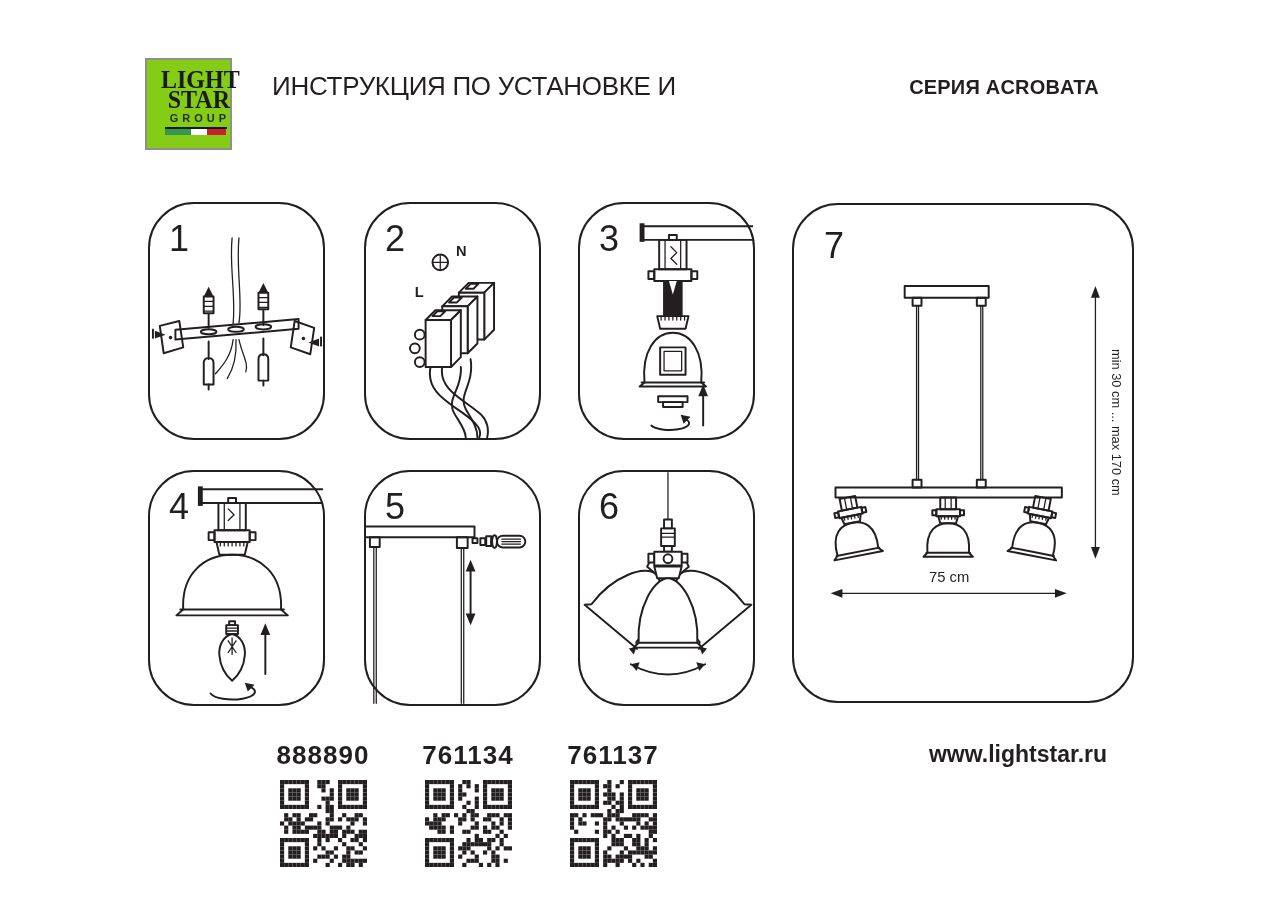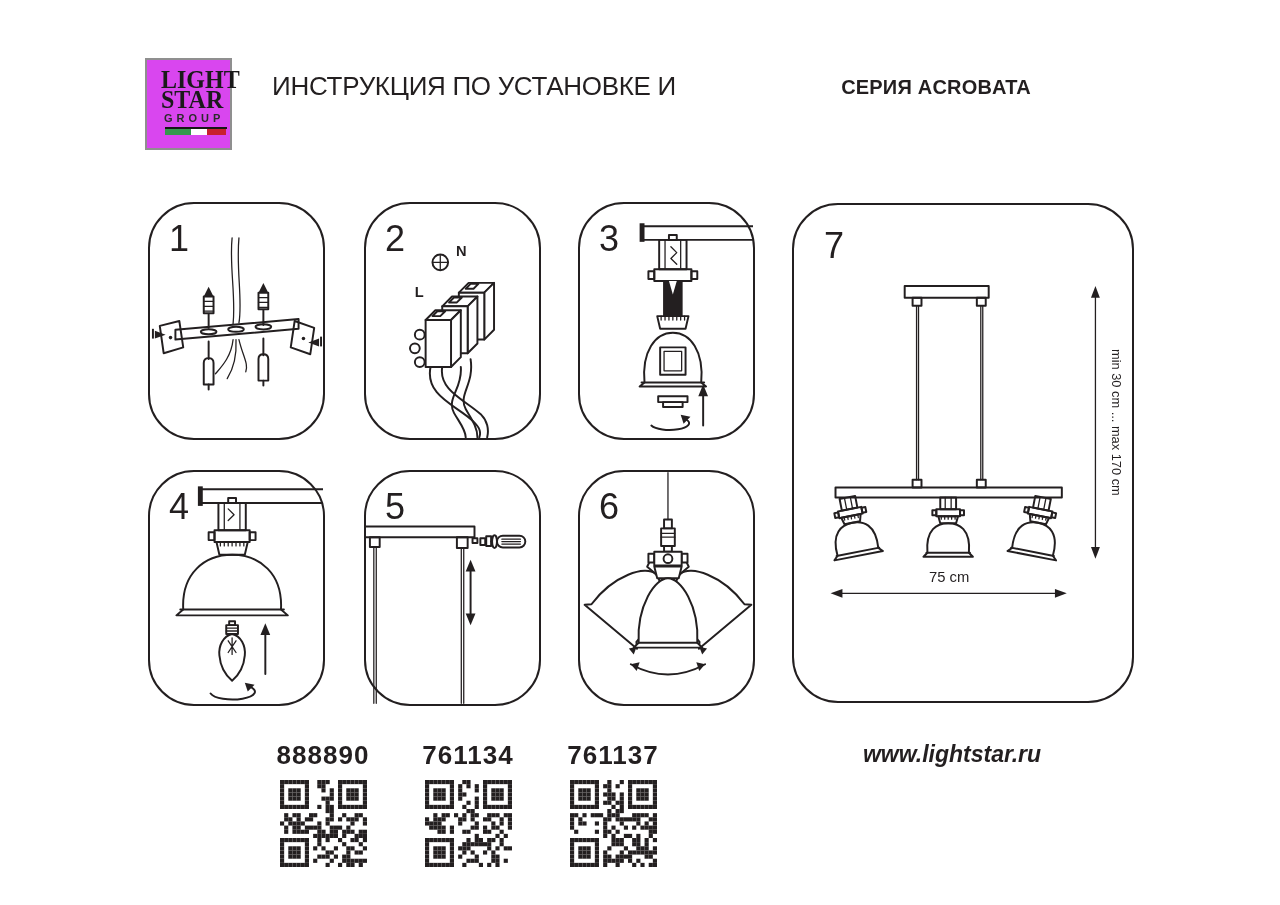--- a/index.html
+++ b/index.html
@@ -6,22 +6,22 @@
   html,body{margin:0;padding:0;}
   body{
     width:1280px;height:905px;background:#ffffff;position:relative;
     font-family:"Liberation Sans",sans-serif;color:var(--line);
     overflow:hidden;
   }
   .abs{position:absolute;}
   
   .logo{
     left:145px;top:58px;width:87px;height:92px;
-    border:2px solid #8f8f8f;box-sizing:border-box;background:#d946ef;
-    text-align:left;
+    border:2px solid #8f8f8f;box-sizing:border-box;background:#84cc16;
+    text-align:right;
     padding-left:14px;
   }
   .logo-word{
     font-family:"Liberation Serif",serif;font-weight:700;
     font-size:24px;line-height:20px;letter-spacing:0;color:#1a1a1a;
     transform:scaleY(1.08);
   }
   .logo-word.first{margin-top:9px;}
   .logo-group{
     font-size:11px;letter-spacing:4px;margin-top:3px;color:#2b2b2b;
@@ -29,21 +29,21 @@
     font-weight:bold;
   }
   .flag{width:62px;height:6px;margin:3px auto 0;border-top:2px solid #161616;display:flex;}
   .flag .g{flex:0 0 42%;background:var(--green);}
   .flag .w{flex:0 0 26%;background:#ffffff;}
   .flag .r{flex:0 0 32%;background:var(--red);}
   .title{
     left:253px;top:69px;width:442px;text-align:center;
     font-size:26px;font-weight:400;line-height:35px;letter-spacing:-0.3px;
   }
-  .series{left:786px;top:76px;width:300px;text-align:center;}
+  .series{left:854px;top:76px;width:300px;text-align:center;}
   .series-name{font-size:20px;font-weight:700;letter-spacing:0.2px;}
   .series-articles{font-size:25px;font-weight:700;margin-top:9px;letter-spacing:0.2px;}
   
   .panel{
     position:absolute;border:2.5px solid var(--line);border-radius:46px;
     box-sizing:border-box;background:#fff;
   }
   #p1{left:148px;top:202px;width:177px;height:238px;}
   #p2{left:364px;top:202px;width:177px;height:238px;}
   #p3{left:578px;top:202px;width:177px;height:238px;}
@@ -65,21 +65,21 @@
   .wf{fill:#ffffff;stroke:none;}
   svg text{font-family:"Liberation Sans",sans-serif;fill:var(--line);}
   .lab{font-size:15px;font-weight:700;}
   .dim{font-size:13px;}
   .dim2{font-size:15px;}
   
   .article{width:130px;text-align:center;top:740px;}
   #art0{left:258px;} #art1{left:403px;} #art2{left:548px;}
   .article .code{font-size:26px;font-weight:700;letter-spacing:1px;}
   .qr{width:87px;height:87px;margin:9px auto 0;}
-  .site{left:822px;top:741px;width:260px;text-align:center;font-size:23px;font-weight:700;font-style:italic;}
+  .site{left:888px;top:741px;width:260px;text-align:center;font-size:23px;font-weight:700;}
 </style>
 </head>
 <body>
 
 <div class="abs logo">
   <div class="logo-word first">LIGHT</div>
   <div class="logo-word">STAR</div>
   <div class="logo-group">GROUP</div>
   <div class="flag">
     <div class="g"></div>

